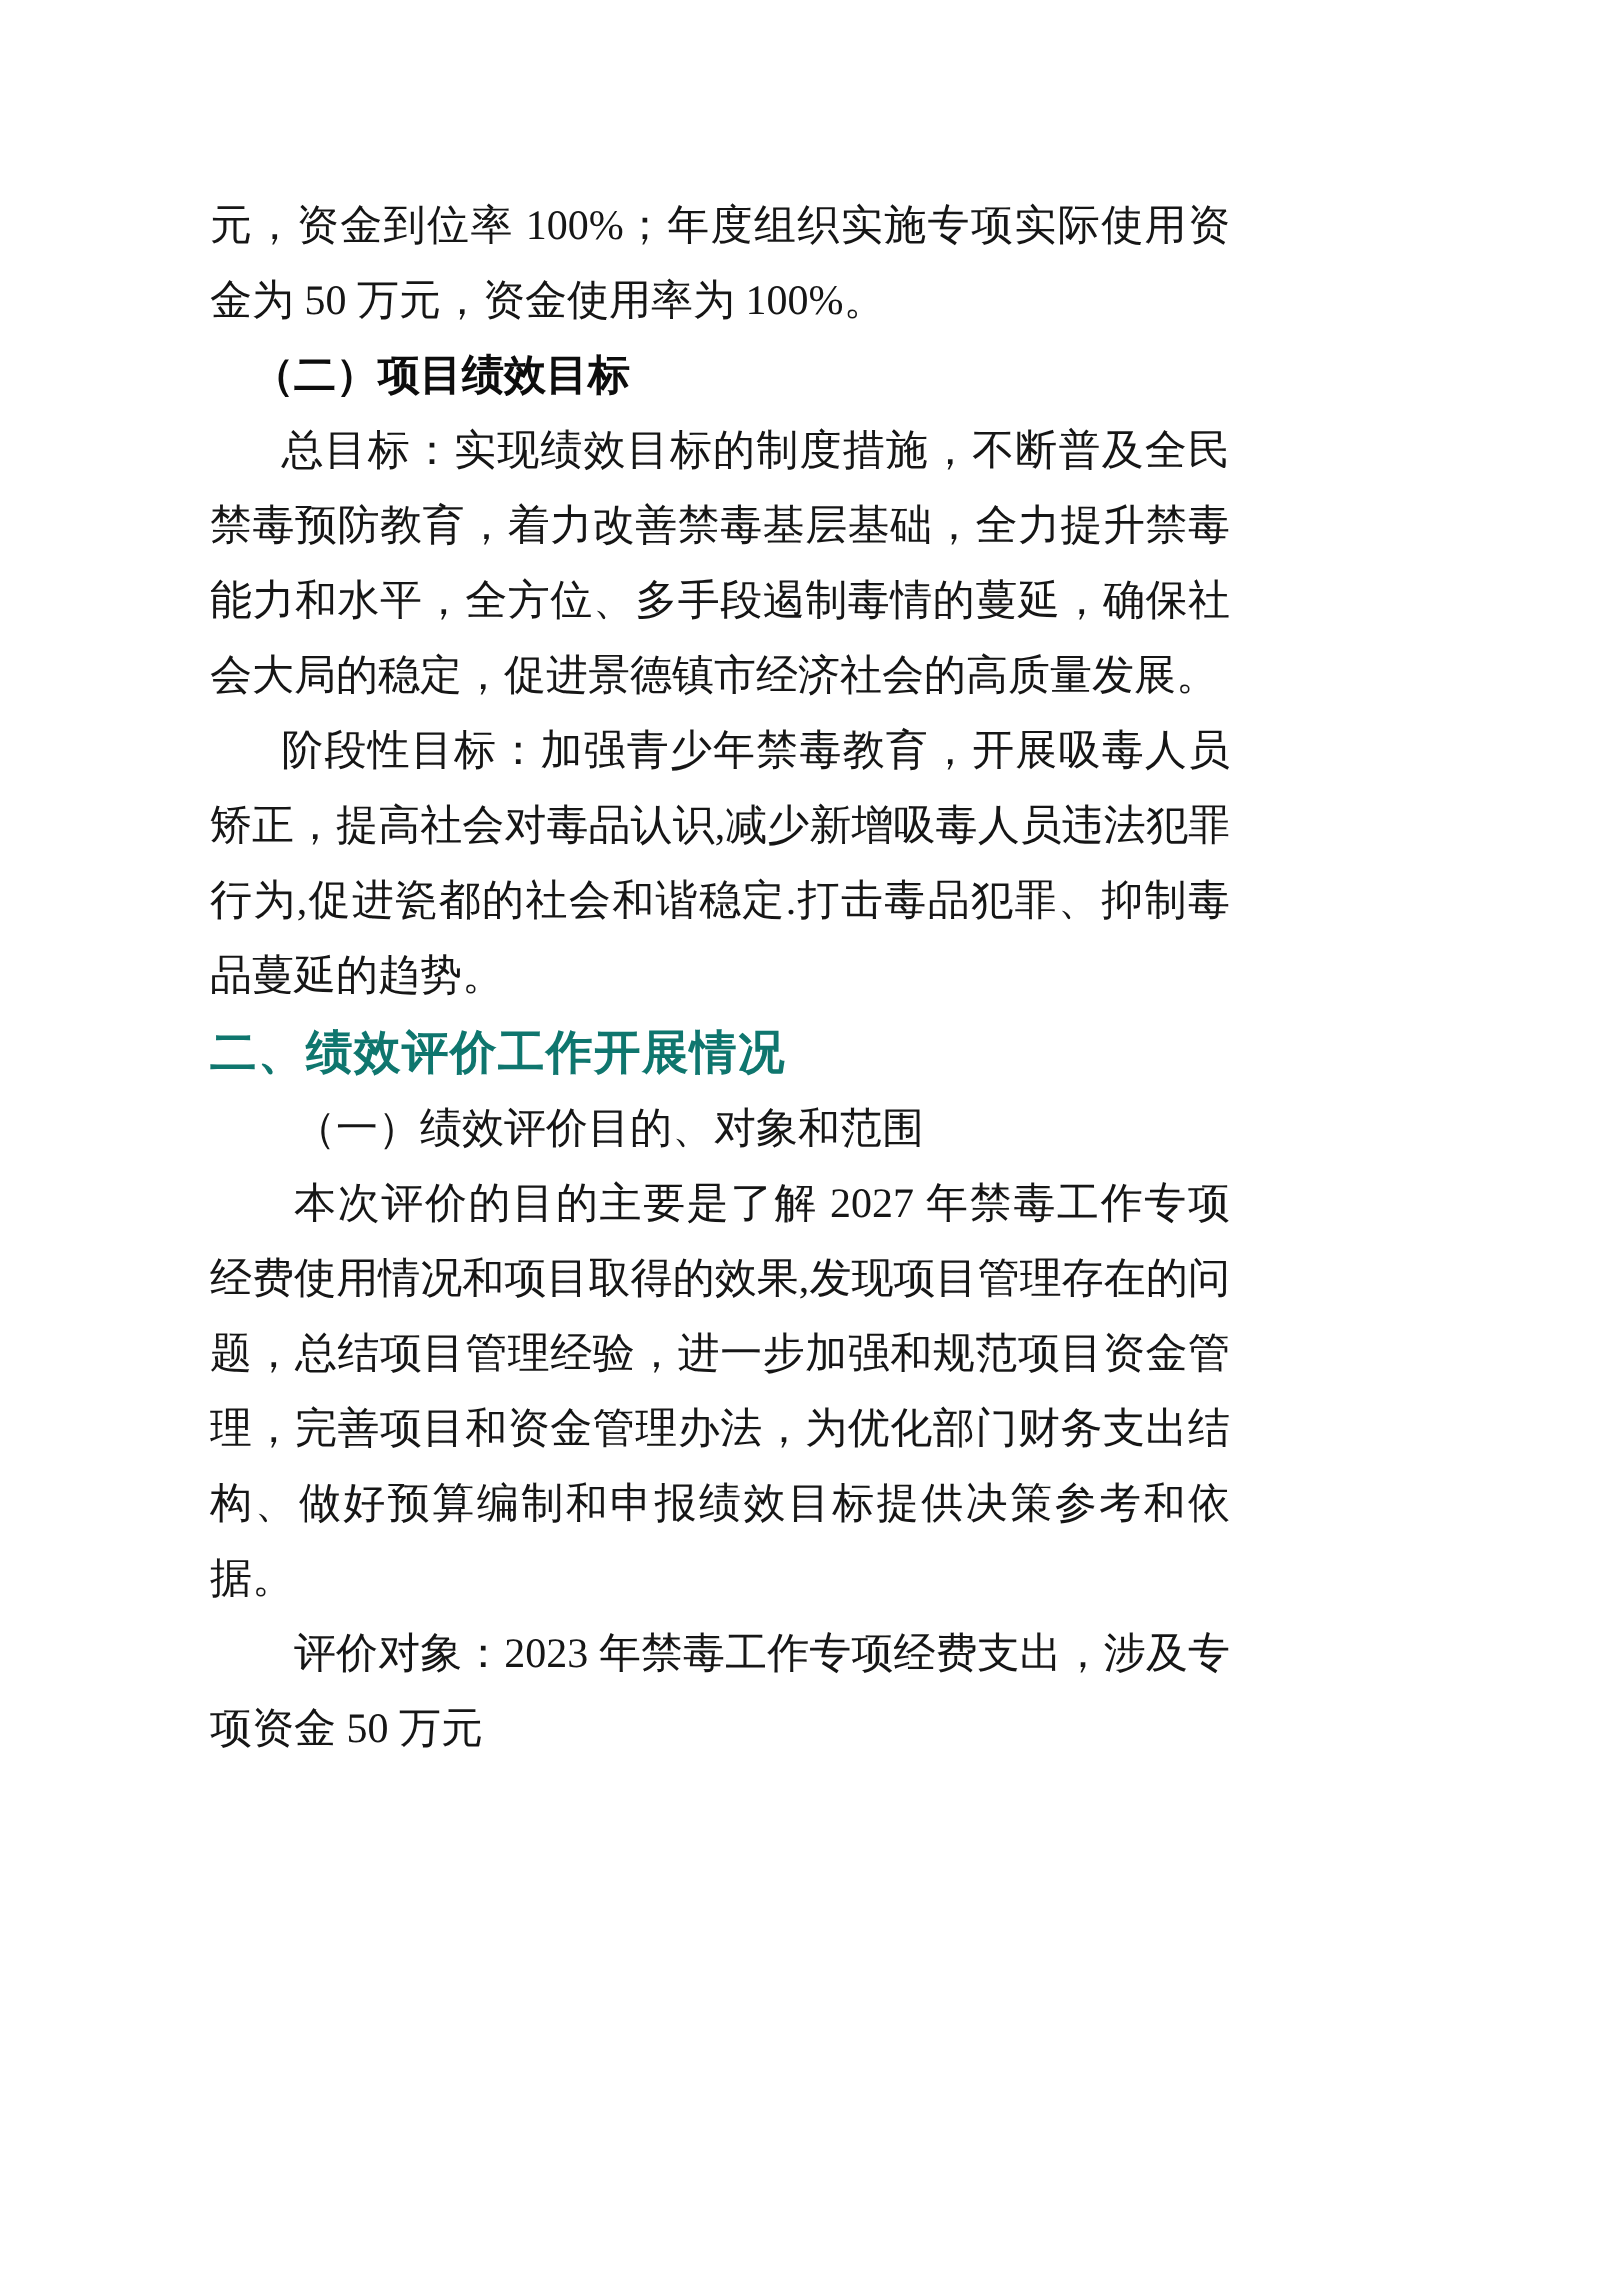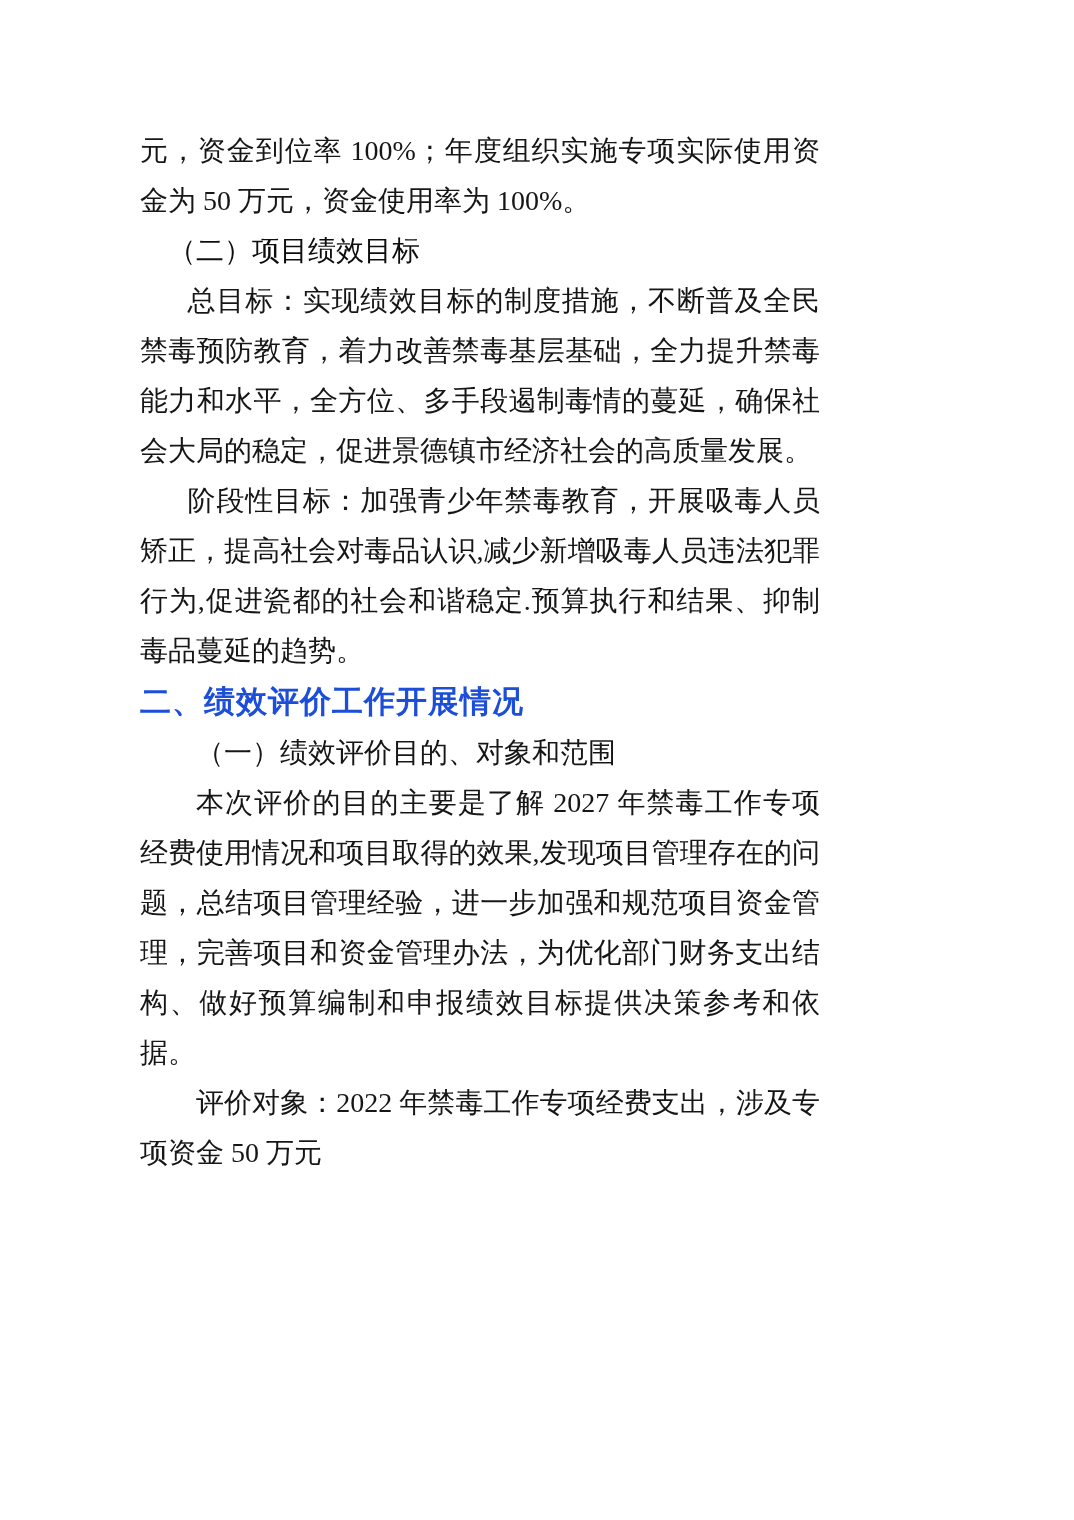--- a/index.html
+++ b/index.html
@@ -22,60 +22,60 @@
     text-align: justify;
   }
   .page p { margin: 0; }
 
   .para-continued { text-indent: 0; }
 
   .heading-3 {
     margin: 0;
     font-size: 28px;
     line-height: 50px;
-    font-weight: normal;
+    font-weight: bold;
     text-indent: 1em;
     text-align: left;
     color: #0d0d0d;
   }
 
   .goal-para {
     margin-left: 23px;
     margin-right: 26px;
     text-indent: 1.7em;
   }
 
   .heading-2 {
     margin: 0;
     font-family: Liberation Serif, serif;
     font-weight: bold;
     font-size: 31px;
     line-height: 52px;
     letter-spacing: 1px;
     text-align: left;
-    color: #1d4ed8;
+    color: #0f766e;
   }
 
   .indent-2 { text-indent: 2em; }
 </style>
 </head>
 <body>
 
 <div class="page">
 
   <p class="para-continued">元，资金到位率 100%；年度组织实施专项实际使用资金为 50 万元，资金使用率为 100%。</p>
 
   <h3 class="heading-3">（二）项目绩效目标</h3>
 
   <p class="goal-para">总目标：实现绩效目标的制度措施，不断普及全民禁毒预防教育，着力改善禁毒基层基础，全力提升禁毒能力和水平，全方位、多手段遏制毒情的蔓延，确保社会大局的稳定，促进景德镇市经济社会的高质量发展。</p>
 
-  <p class="goal-para">阶段性目标：加强青少年禁毒教育，开展吸毒人员矫正，提高社会对毒品认识,减少新增吸毒人员违法犯罪行为,促进瓷都的社会和谐稳定.预算执行和结果、抑制毒品蔓延的趋势。</p>
+  <p class="goal-para">阶段性目标：加强青少年禁毒教育，开展吸毒人员矫正，提高社会对毒品认识,减少新增吸毒人员违法犯罪行为,促进瓷都的社会和谐稳定.打击毒品犯罪、抑制毒品蔓延的趋势。</p>
 
   <h2 class="heading-2">二、绩效评价工作开展情况</h2>
 
   <p class="indent-2">（一）绩效评价目的、对象和范围</p>
 
   <p class="indent-2">本次评价的目的主要是了解 2027 年禁毒工作专项经费使用情况和项目取得的效果,发现项目管理存在的问题，总结项目管理经验，进一步加强和规范项目资金管理，完善项目和资金管理办法，为优化部门财务支出结构、做好预算编制和申报绩效目标提供决策参考和依据。</p>
 
-  <p class="indent-2">评价对象：2022 年禁毒工作专项经费支出，涉及专项资金 50 万元</p>
+  <p class="indent-2">评价对象：2023 年禁毒工作专项经费支出，涉及专项资金 50 万元</p>
 
 
 </div>
 
 </body></html>

